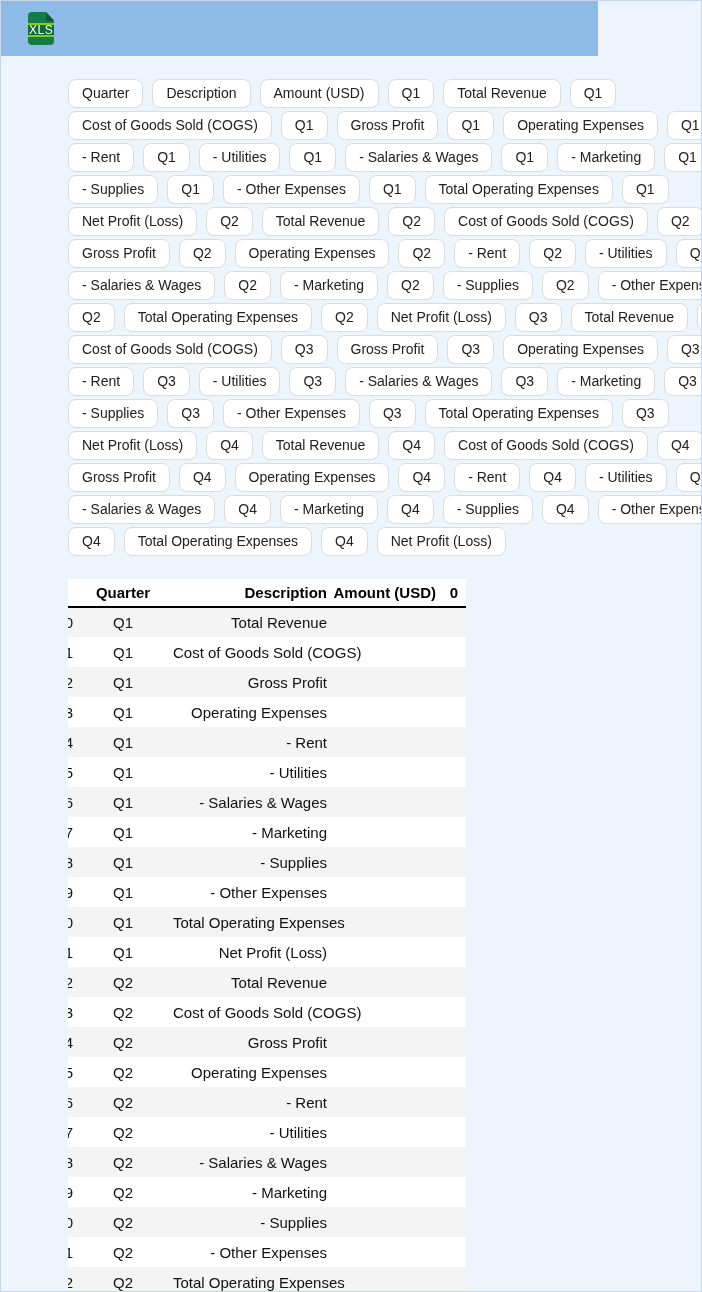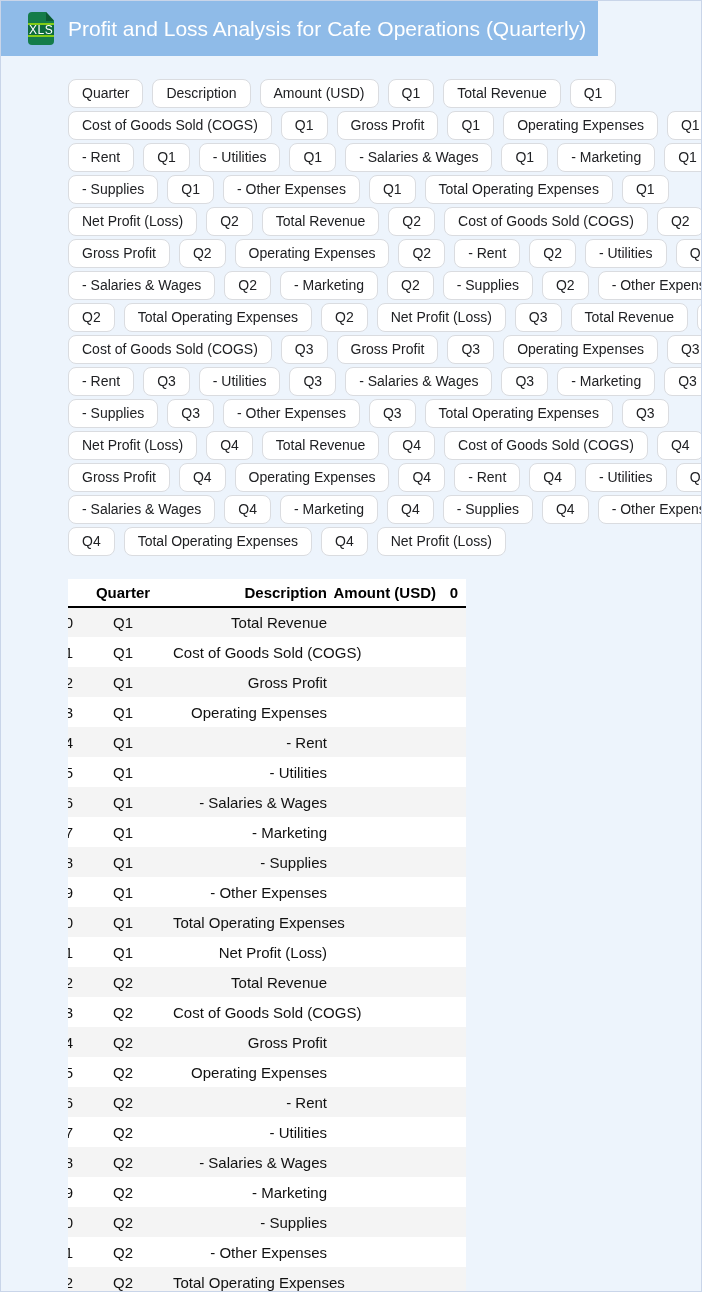--- a/index.html
+++ b/index.html
@@ -120,21 +120,20 @@
   td.d-quarter { text-align: center; }
 </style>
 </head>
 <body>
 
 <div class="appbar">
   <div class="file-icon">
     <div class="fold"></div>
     <div class="badge">XLS</div>
   </div>
-  <div class="appbar-title">Profit and Loss Analysis for Cafe Operations (Quarterly)</div>
 </div>
 
 <div class="chips" id="chips">
     <div class="chip-row">
       <span class="chip">Quarter</span>
       <span class="chip">Description</span>
       <span class="chip">Amount (USD)</span>
       <span class="chip">Q1</span>
       <span class="chip">Total Revenue</span>
       <span class="chip">Q1</span>

